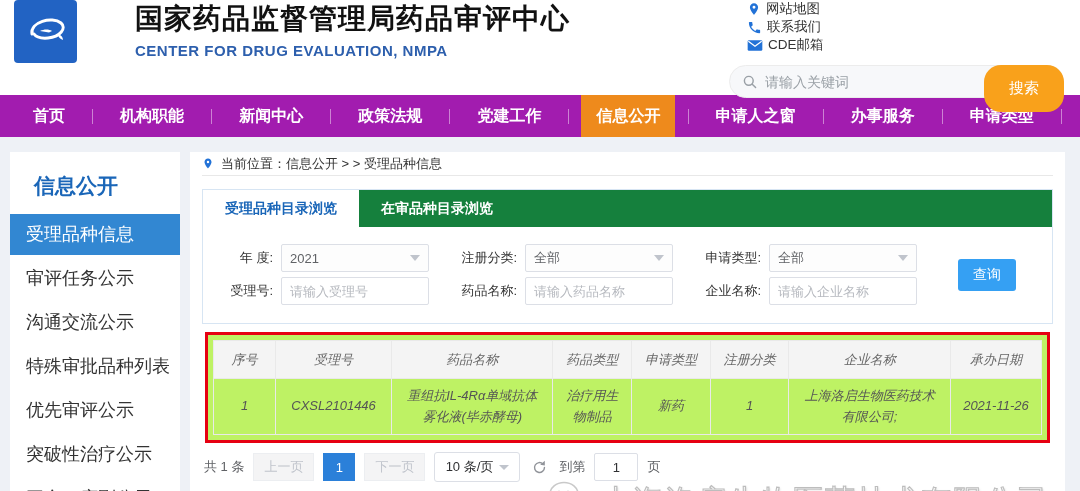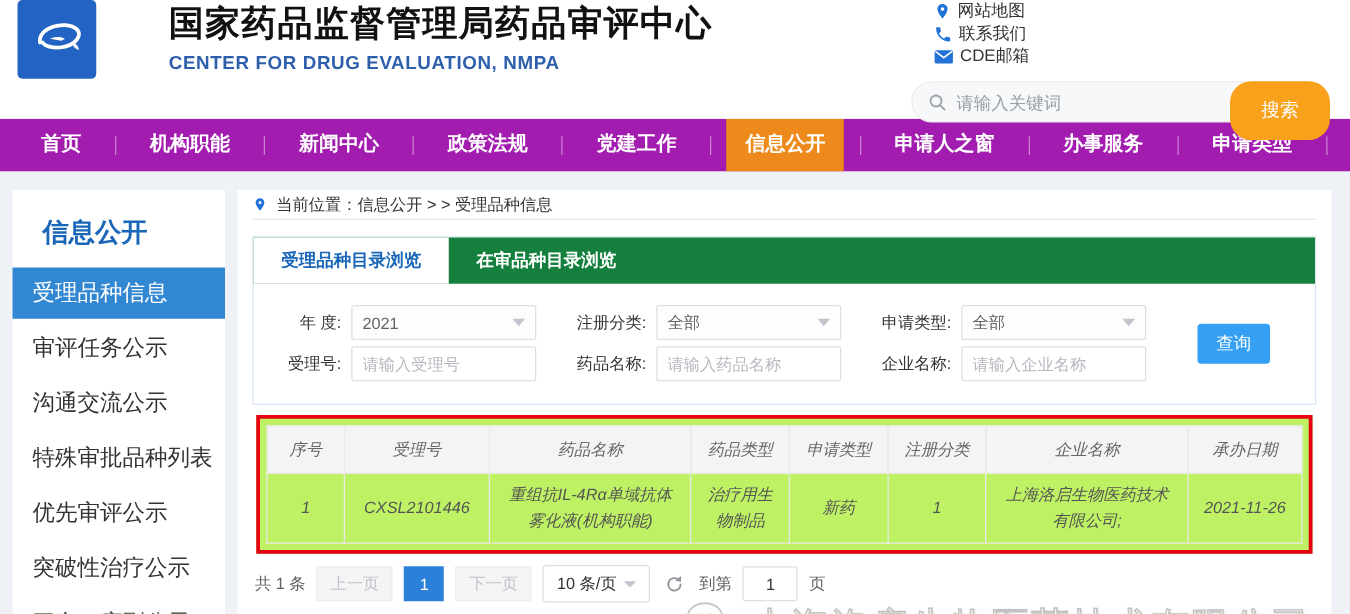--- a/index.html
+++ b/index.html
@@ -256,21 +256,21 @@
               <th>申请类型</th>
               <th>注册分类</th>
               <th>企业名称</th>
               <th>承办日期</th>
             </tr>
           </thead>
         <tbody id="tbody">
             <tr>
               <td>1</td>
               <td>CXSL2101446</td>
-              <td>重组抗IL-4Rα单域抗体雾化液(机构职能)</td>
+              <td>重组抗IL-4Rα单域抗体雾化液(毕赤酵母)</td>
               <td>治疗用生物制品</td>
               <td>新药</td>
               <td>1</td>
               <td>上海洛启生物医药技术有限公司;</td>
               <td>2021-11-26</td>
             </tr>
           </tbody>
       </table>
     </div>
 

